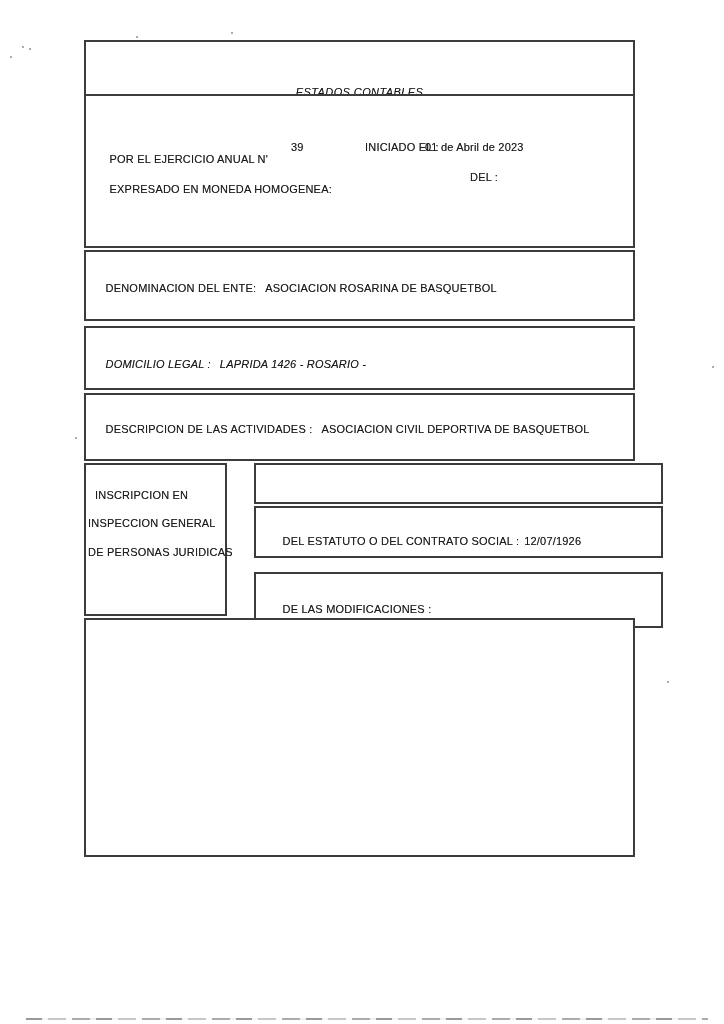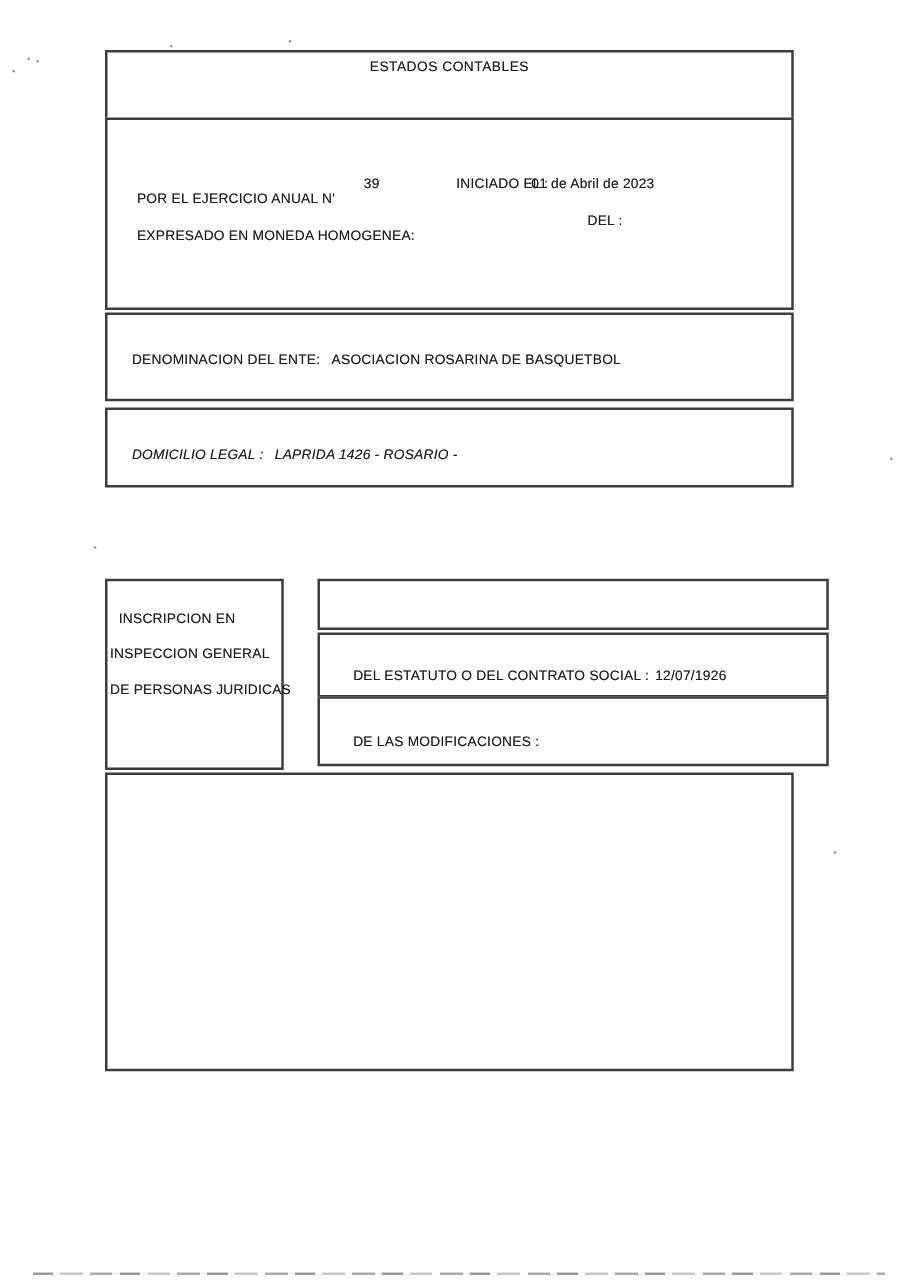--- a/index.html
+++ b/index.html
@@ -16,21 +16,21 @@
     text-shadow: 0 0 0.4px rgba(20,20,20,0.55);
   }
   .box {
     position: absolute;
     left: 84px;
     width: 551px;
     border: 2px solid #3c3c3c;
     box-sizing: border-box;
     background: #ffffff;
   }
-  .title-box { top: 40px; height: 60px; display: flex; align-items: flex-start; justify-content: center; }
+  .title-box { top: 40px; height: 60px; display: flex; align-items: flex-end; justify-content: center; font-style: italic; }
   .title-box span { padding-top: 6px; letter-spacing: 0.4px; }
 
   .exercise-box { top: 94px; height: 154px; }
   .line { position: absolute; left: 4px; right: 4px; white-space: pre; }
   .l1 { top: 45px; }
   .l2 { top: 75px; }
   .l3 { top: 105px; }
   .abs { position: absolute; top: 0; }
 
   .denomination-box { top: 250px; height: 71px; }
@@ -43,21 +43,21 @@
 
   .reg-left { top: 463px; height: 153px; width: 143px; }
   .reg-left .rl { position: absolute; white-space: pre; }
   .rl1 { top: 24px; left: 9px; }
   .rl2 { top: 52px; left: 2px; }
   .rl3 { top: 81px; left: 2px; }
 
   .reg-row { left: 226px; width: 409px; margin-left: 28px; }
   .reg-row1 { top: 463px; height: 41px; }
   .reg-row2 { top: 506px; height: 52px; }
-  .reg-row3 { top: 557px; height: 56px; }
+  .reg-row3 { top: 572px; height: 56px; }
   .rowtext { position: absolute; left: 7px; white-space: pre; }
   .reg-row2 .rowtext { top: 15px; }
   .reg-row3 .rowtext { top: 17px; }
 
   .empty-box { top: 618px; height: 239px; }
 
   .bottom-scan-line {
     position: absolute;
     top: 1018px; left: 26px; width: 682px; height: 2px;
     background: repeating-linear-gradient(90deg,
@@ -113,20 +113,25 @@
       <span>DENOMINACION DEL ENTE:</span><span class="val-gap">ASOCIACION ROSARINA DE BASQUETBOL</span>
     </div>
   </div>
 
   <div class="box domicilio-box">
     <div class="boxline t18">
       <span>DOMICILIO LEGAL :</span><span class="val-gap">LAPRIDA 1426 - ROSARIO -</span>
     </div>
   </div>
 
+  <div class="box descripcion-box">
+    <div class="boxline t16">
+      <span>DESCRIPCION DE LAS ACTIVIDADES :</span><span class="val-gap">ASOCIACION CIVIL DEPORTIVA DE BASQUETBOL</span>
+    </div>
+  </div>
 
   <div class="box reg-left">
     <span class="rl rl1">INSCRIPCION EN</span>
     <span class="rl rl2">INSPECCION GENERAL</span>
     <span class="rl rl3">DE PERSONAS JURIDICAS</span>
   </div>
 
   <div class="box reg-row reg-row1"></div>
 
   <div class="box reg-row reg-row2">

